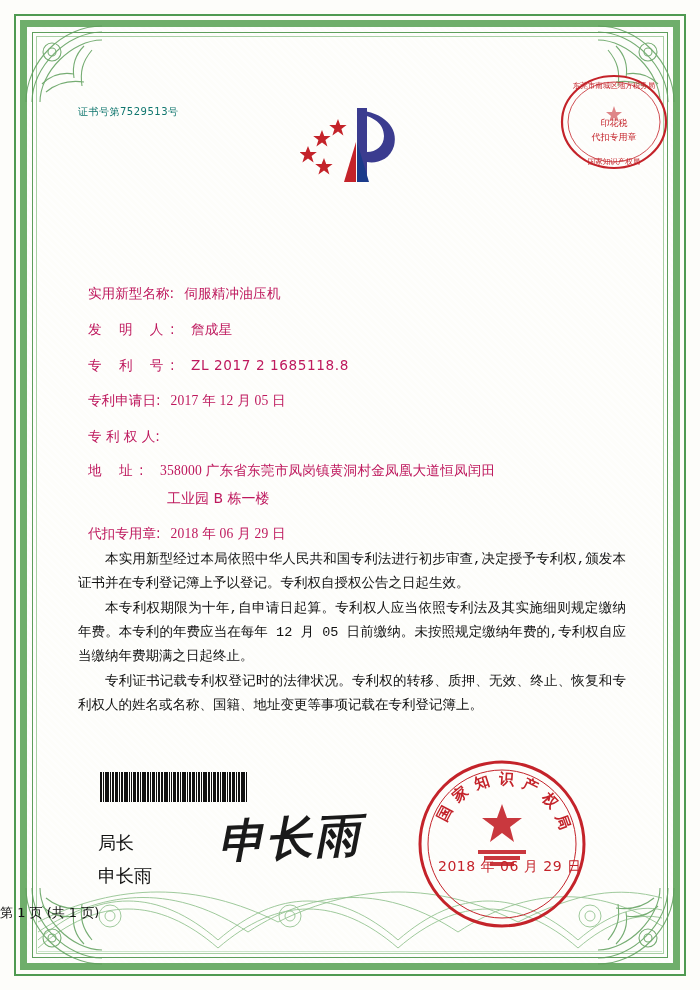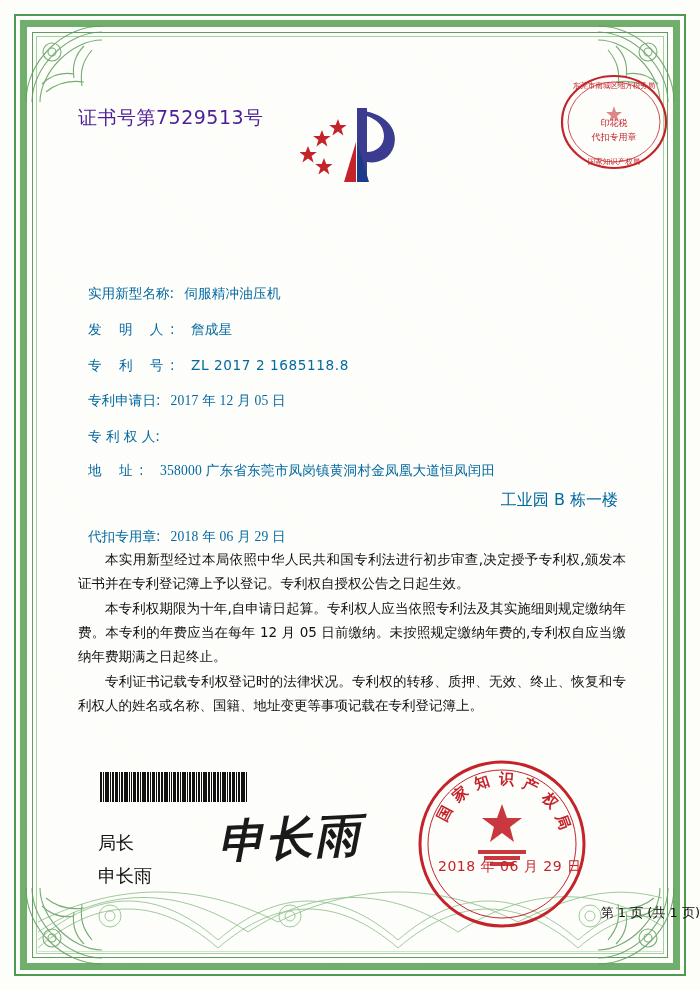--- a/index.html
+++ b/index.html
@@ -71,22 +71,22 @@
     position: absolute;
     left: 38px; bottom: 38px;
     width: 624px; height: 96px;
     opacity: .9;
   }
 
   
   .cert-no {
     position: absolute;
     left: 78px; top: 105px;
-    font-size: 19px;
-    color: #4c1d95;
+    font-size: 10px;
+    color: #0f766e;
     letter-spacing: .5px;
     font-family: "DejaVu Sans", sans-serif;
   }
 
   .emblem {
     position: absolute;
     left: 300px; top: 100px;
     width: 110px; height: 90px;
   }
 
@@ -100,21 +100,21 @@
     color: #111;
     font-family: "DejaVu Serif", serif;
   }
 
   
   .fields {
     position: absolute;
     left: 88px; top: 283px;
     width: 530px;
     font-size: 13.6px;
-    color: #0369a1;
+    color: #be185d;
     line-height: 1.5;
   }
   .frow {
     display: flex;
     align-items: baseline;
     margin-bottom: 14.5px;
     white-space: nowrap;
   }
   .flabel {
     flex: 0 0 auto;
@@ -135,37 +135,37 @@
   }
   .col-right {
     margin-left: 52px;
     display: flex;
     align-items: baseline;
   }
   .addr-cont {
     margin-left: 79px;
     margin-top: -8px;
     margin-bottom: 14px;
-    font-size: 16px;
-    text-align: right;
+    font-size: 14px;
   }
 
   
   .body-text {
     position: absolute;
     left: 78px; top: 548px;
     width: 548px;
     font-size: 13.5px;
     line-height: 1.75;
     color: #111;
     text-align: justify;
   }
   .body-text p {
     margin: 0 0 2px 0;
     text-indent: 27px;
+    font-family: Liberation Mono, monospace;
   }
 
   
   .barcode {
     position: absolute;
     left: 100px; top: 772px;
     height: 30px;
     width: 190px;
     display: flex;
     align-items: flex-end;
@@ -213,21 +213,21 @@
     left: 438px; top: 858px;
     font-size: 14px;
     color: #c4232a;
     letter-spacing: .5px;
   }
 
   
   .page-footer {
     position: absolute;
     left: 0; right: 0; bottom: 68px;
-    text-align: right;
+    text-align: left;
     font-size: 13px;
     color: #111;
   }
 </style>
 </head>
 <body>
 
 <div class="page">
 
   <div class="border-outer"></div>

